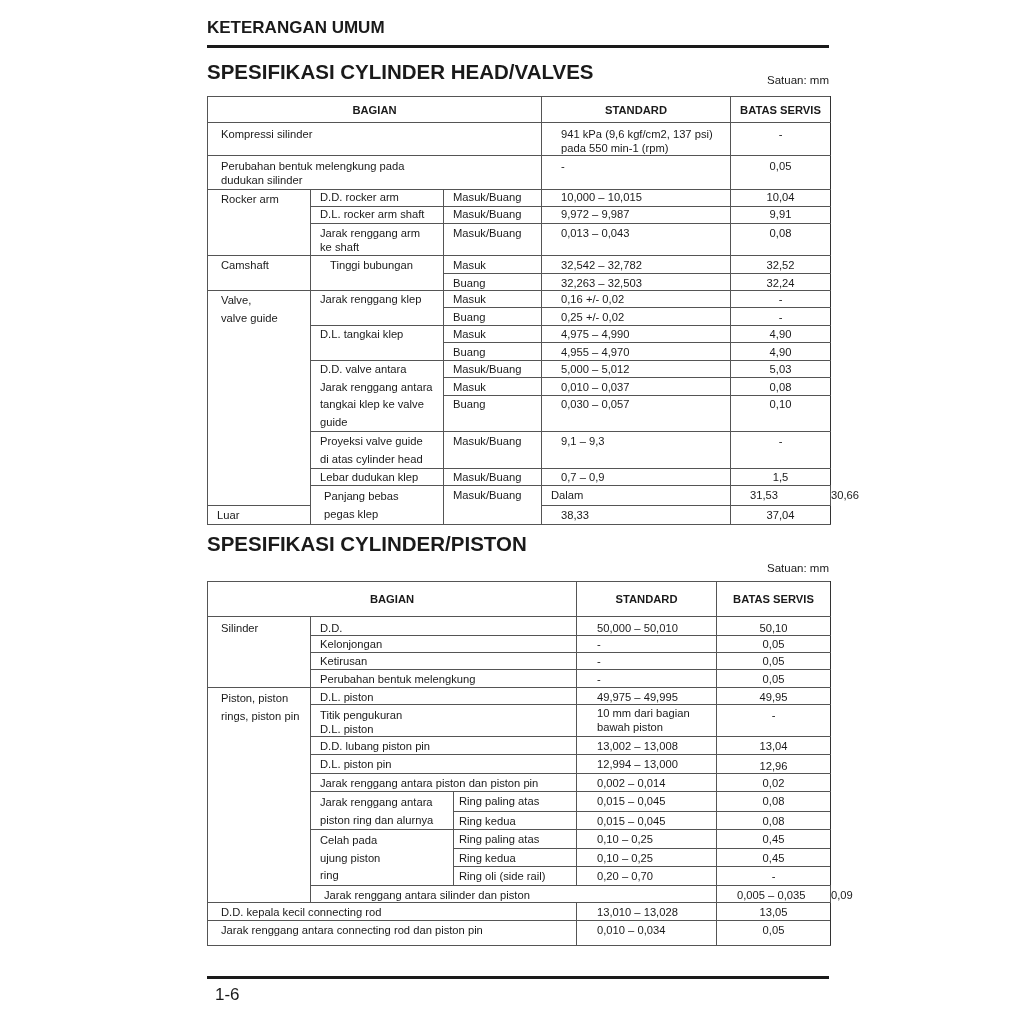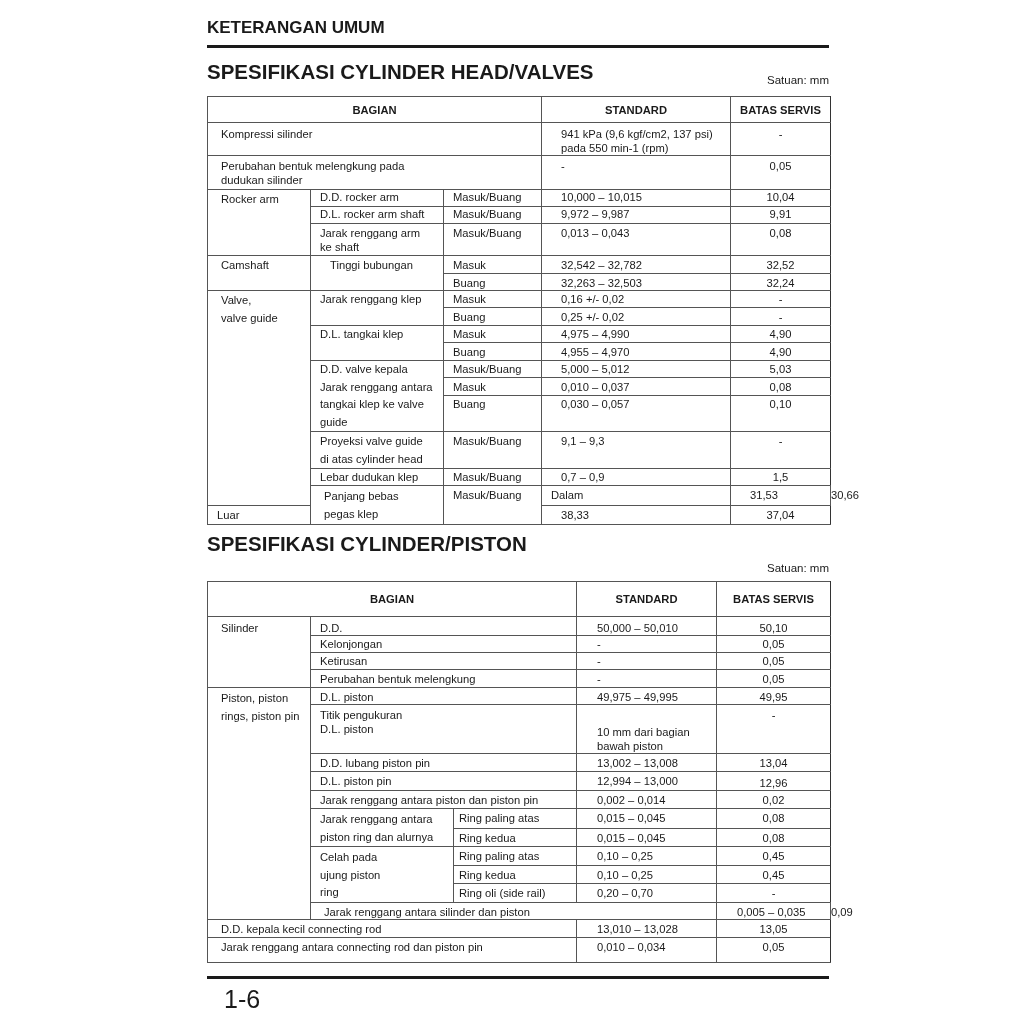--- a/index.html
+++ b/index.html
@@ -11,21 +11,21 @@
   .sec-title { position:absolute; left:0; font-weight:bold; font-size:20.5px; }
   .unit { position:absolute; right:0; font-size:11.5px; }
   table { position:absolute; left:0; width:623px; border-collapse:collapse; font-size:11.2px; table-layout:fixed; }
   table { border:1.6px solid #333; }
   td, th { border:1px solid #555; padding:0 0 0 13px; vertical-align:top; line-height:14px; }
   th { font-weight:bold; text-align:center; padding:0; vertical-align:middle; font-size:11.2px; }
   td.c { text-align:center; padding-left:0; }
   td.std { padding-left:19px; }
   .noB { border-bottom:none; }
   .noT { border-top:none; }
-  .footer-num { position:absolute; left:17px; top:985px; font-size:25px; }
+  .footer-num { position:absolute; left:8px; top:985px; font-size:17px; }
 </style>
 </head>
 <body>
 
 <div class="page">
   <div class="hdr">KETERANGAN UMUM</div>
   <div class="rule" style="top:45px"></div>
 
   <div class="sec-title" style="top:60px">SPESIFIKASI CYLINDER HEAD/VALVES</div>
   <div class="unit" style="top:74px">Satuan: mm</div>
@@ -115,21 +115,21 @@
       <td style="padding-left:9px;padding-top:1px">Masuk</td>
       <td class="std" style="padding-top:1px">4,975 – 4,990</td>
       <td class="c" style="padding-top:1px">4,90</td>
     </tr>
     <tr style="height:18px">
       <td style="padding-left:9px;padding-top:2px">Buang</td>
       <td class="std" style="padding-top:2px">4,955 – 4,970</td>
       <td class="c" style="padding-top:2px">4,90</td>
     </tr>
     <tr style="height:17px">
-      <td class="noB" style="padding-left:9px;padding-top:1px">D.D. valve kepala</td>
+      <td class="noB" style="padding-left:9px;padding-top:1px">D.D. valve antara</td>
       <td style="padding-left:9px;padding-top:1px">Masuk/Buang</td>
       <td class="std" style="padding-top:1px">5,000 – 5,012</td>
       <td class="c" style="padding-top:1px">5,03</td>
     </tr>
     <tr style="height:18px">
       <td rowspan="2" class="noT" style="padding-left:9px;padding-top:1px;line-height:17.6px">
             <div>Jarak renggang antara</div>
             <div>tangkai klep ke valve</div>
             <div>guide</div>
           </td>
@@ -221,21 +221,21 @@
           </td>
       <td colspan="2" style="padding-left:9px;padding-top:2px">D.L. piston</td>
       <td class="std" style="padding-left:20px;padding-top:2px">49,975 – 49,995</td>
       <td class="c" style="padding-top:2px">49,95</td>
     </tr>
     <tr style="height:32px">
       <td colspan="2" style="padding-left:9px;padding-top:3px">
             <div>Titik pengukuran</div>
             <div>D.L. piston</div>
           </td>
-      <td class="std" style="padding-left:20px;padding-top:20px">
+      <td class="std" style="padding-left:20px;padding-top:1px">
             <div>10 mm dari bagian</div>
             <div>bawah piston</div>
           </td>
       <td class="c" style="padding-top:3px">-</td>
     </tr>
     <tr style="height:18px">
       <td colspan="2" style="padding-left:9px;padding-top:2px">D.D. lubang piston pin</td>
       <td class="std" style="padding-left:20px;padding-top:2px">13,002 – 13,008</td>
       <td class="c" style="padding-top:2px">13,04</td>
     </tr>

